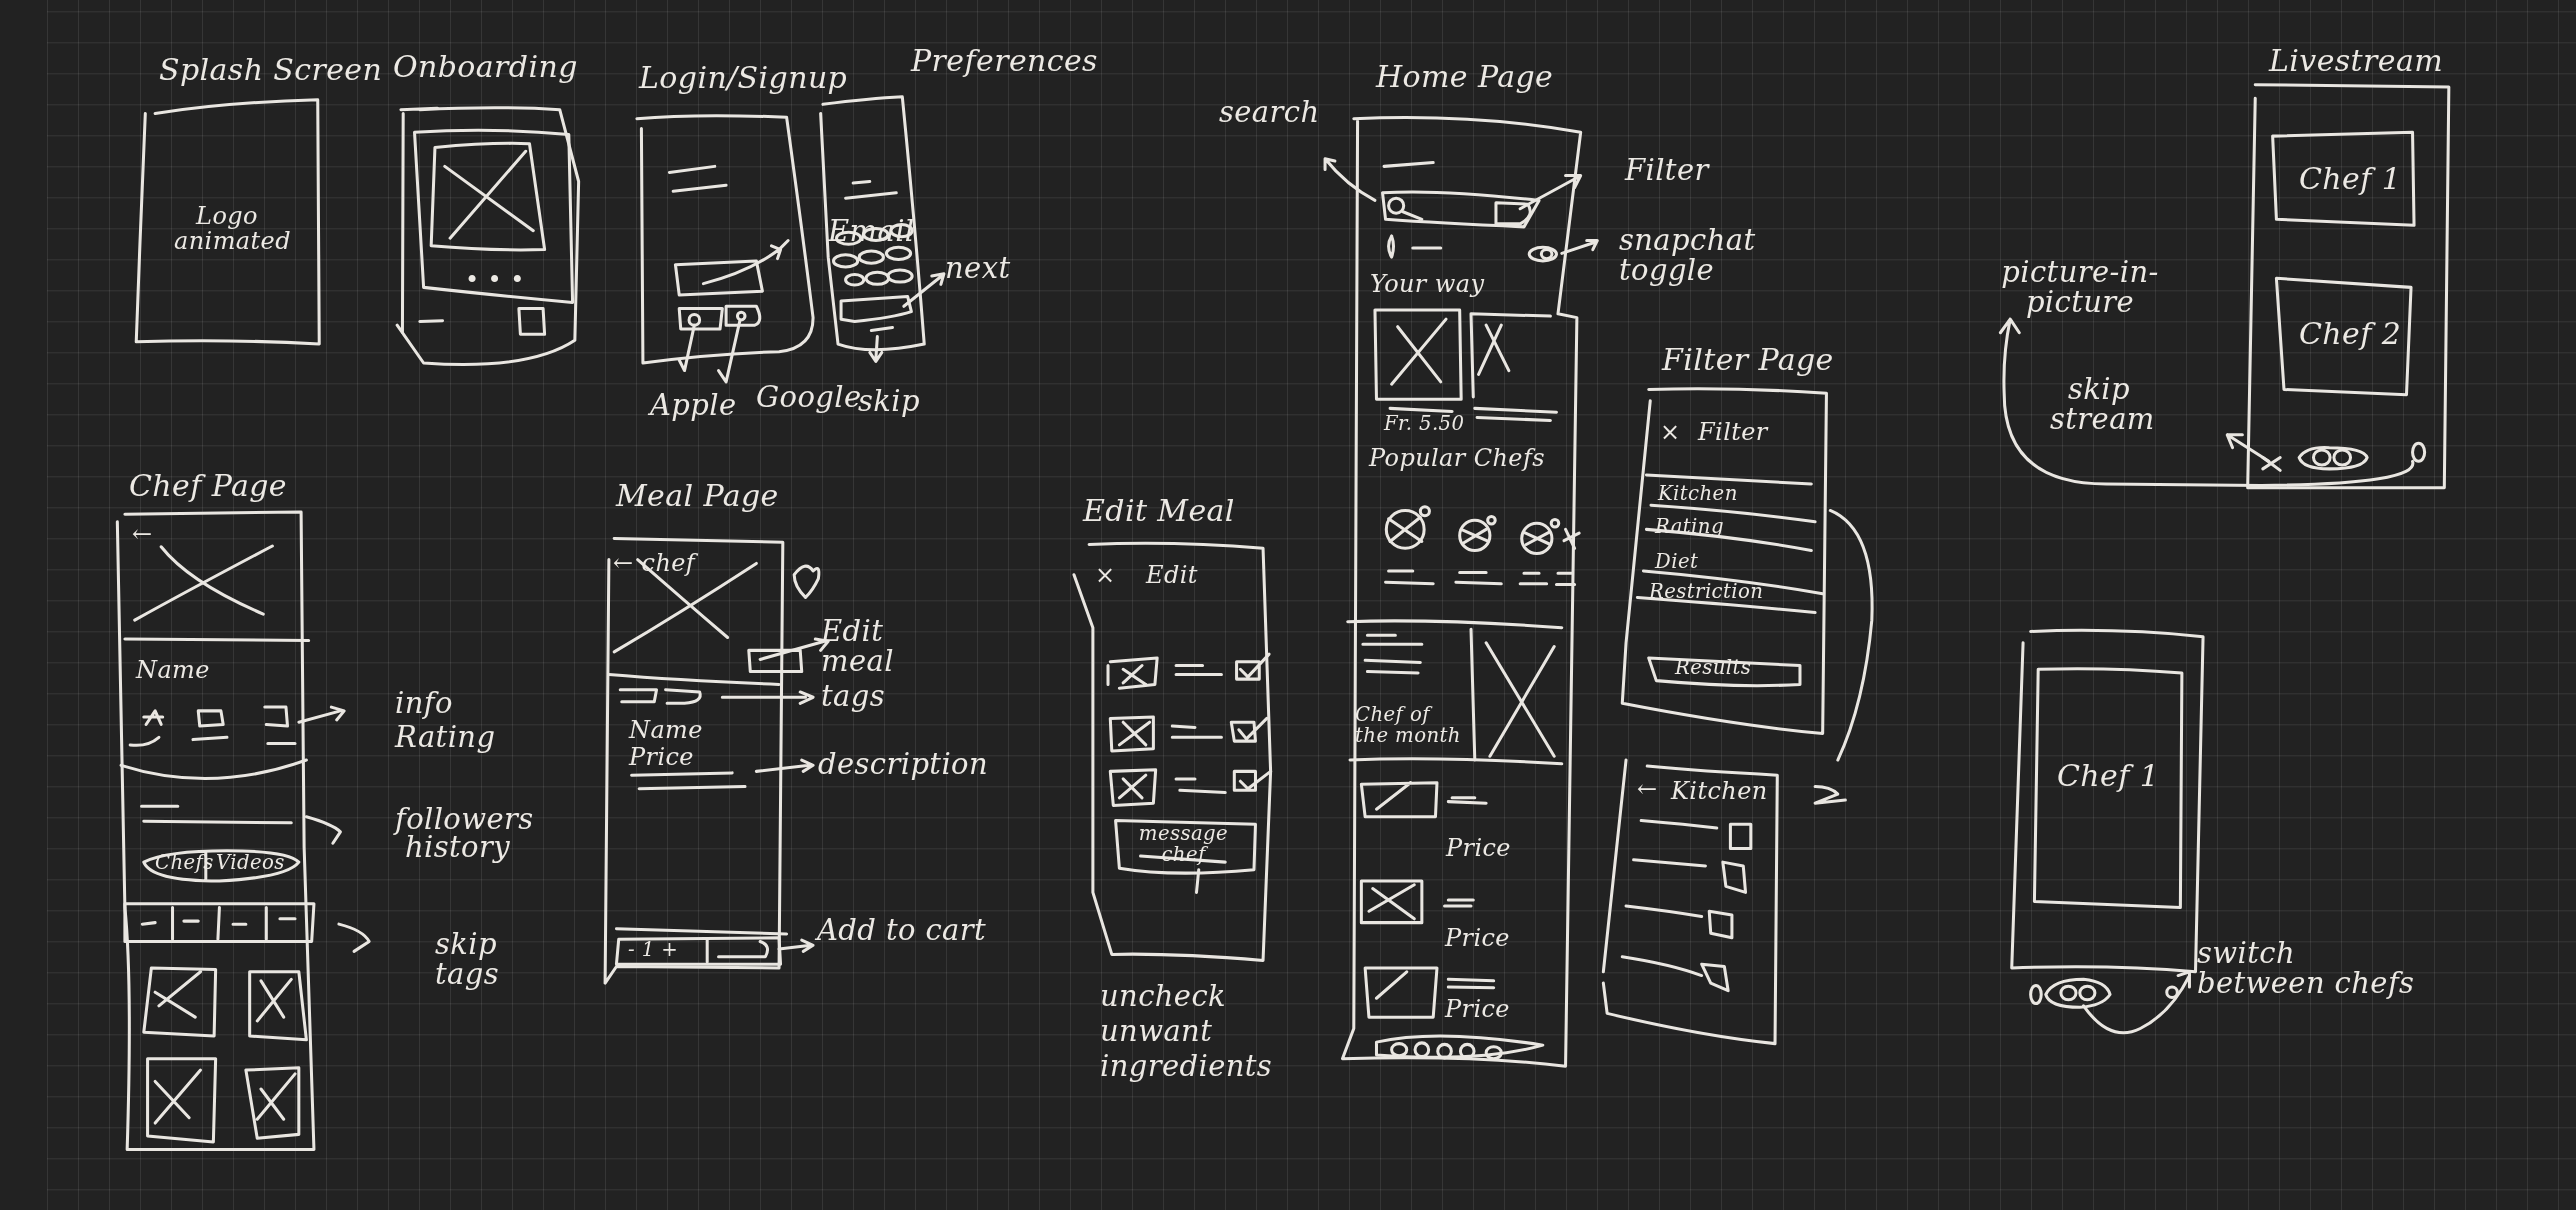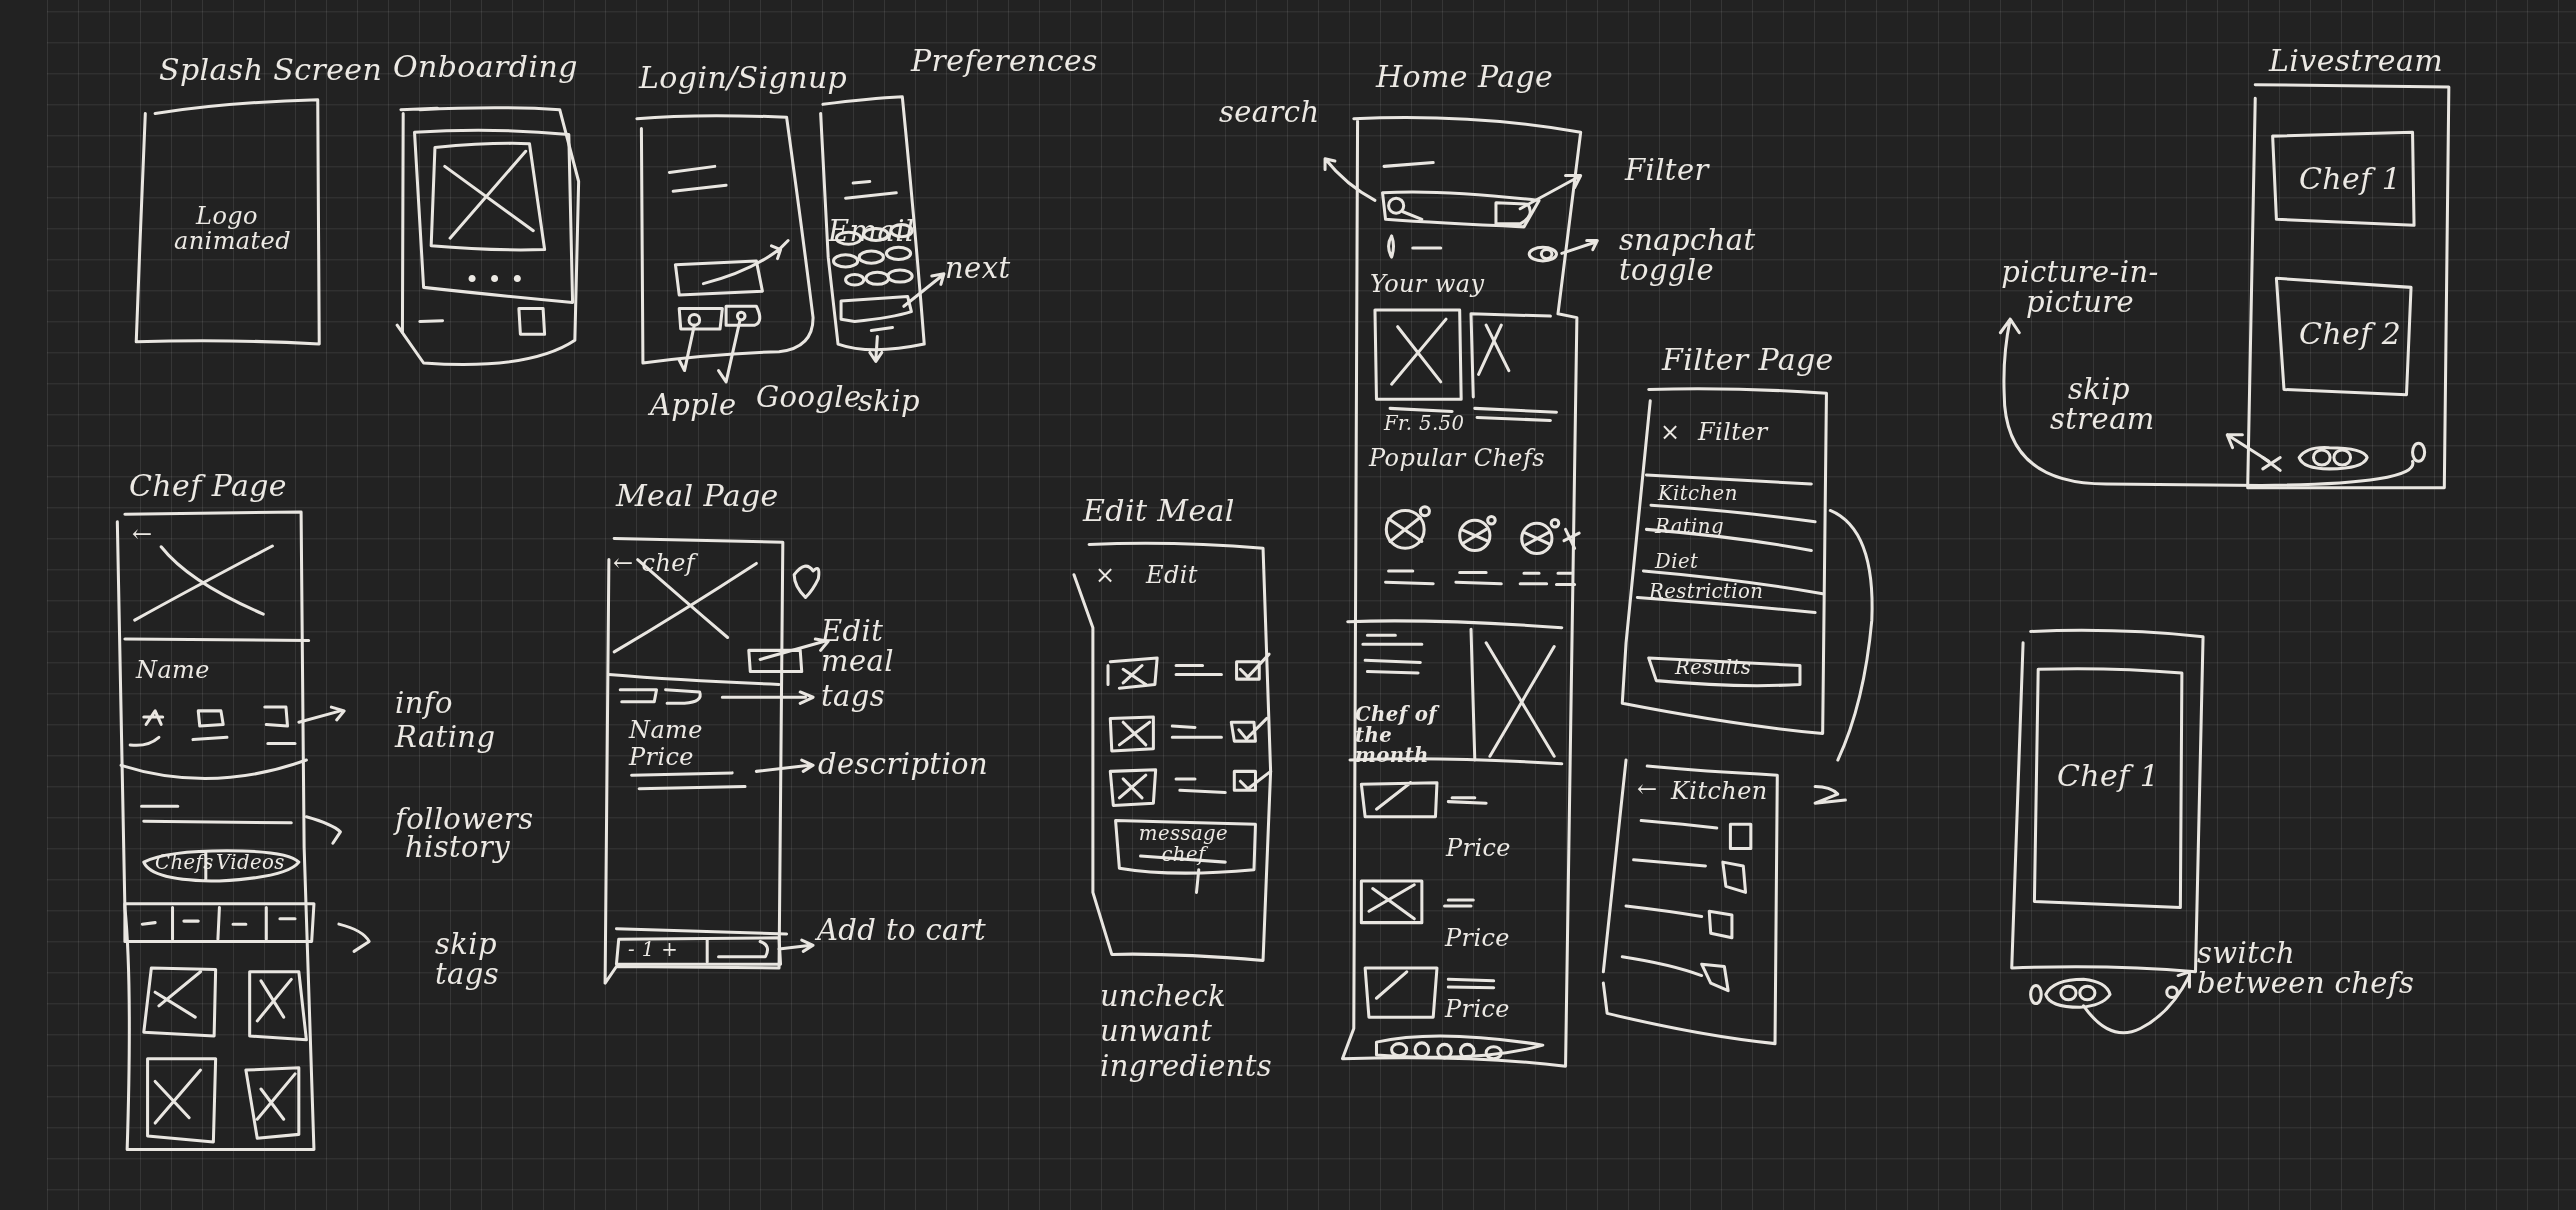--- a/index.html
+++ b/index.html
@@ -233,21 +233,21 @@
 <div class="lbl note" style="left:945px;top:253px;">next</div>
 <div class="lbl note" style="left:858px;top:386px;">skip</div>
 
 <div class="lbl title" style="left:1376px;top:61px;">Home Page</div>
 <div class="lbl note" style="left:1219px;top:97px;">search</div>
 <div class="lbl note" style="left:1625px;top:155px;">Filter</div>
 <div class="lbl note" style="left:1619px;top:225px;width:136px;white-space:normal;">snapchat toggle</div>
 <div class="lbl inner" style="left:1370px;top:272px;">Your way</div>
 <div class="lbl small" style="left:1384px;top:414px;">Fr. 5.50</div>
 <div class="lbl inner" style="left:1369px;top:446px;">Popular Chefs</div>
-<div class="lbl small" style="left:1355px;top:705px;width:113px;white-space:normal;font-weight:bold;">Chef of the month</div>
+<div class="lbl small" style="left:1355px;top:705px;width:113px;white-space:normal;">Chef of the month</div>
 <div class="lbl inner" style="left:1446px;top:836px;">Price</div>
 <div class="lbl inner" style="left:1445px;top:926px;">Price</div>
 <div class="lbl inner" style="left:1445px;top:997px;">Price</div>
 
 <div class="lbl title" style="left:1662px;top:344px;">Filter Page</div>
 <div class="lbl inner" style="left:1660px;top:420px;">×</div>
 <div class="lbl inner" style="left:1698px;top:420px;">Filter</div>
 <div class="lbl small" style="left:1658px;top:484px;">Kitchen</div>
 <div class="lbl small" style="left:1655px;top:517px;">Rating</div>
 <div class="lbl small" style="left:1655px;top:552px;">Diet</div>

